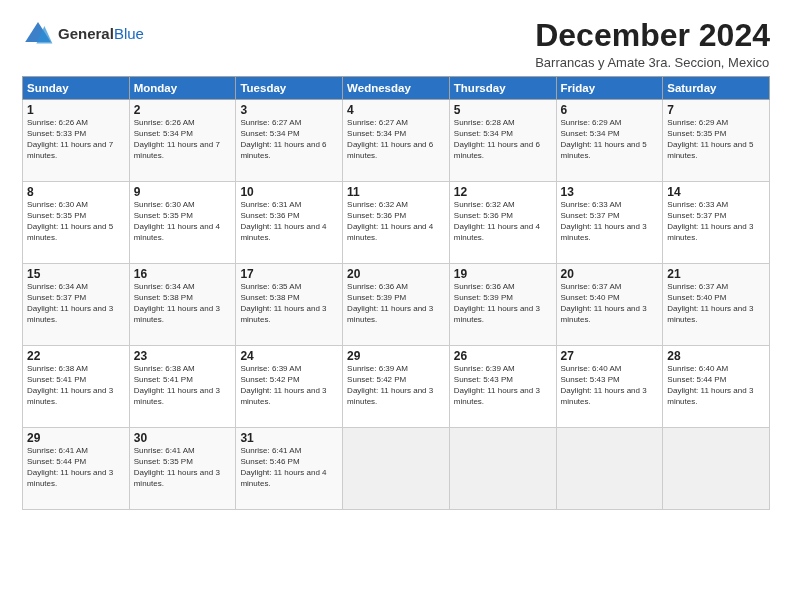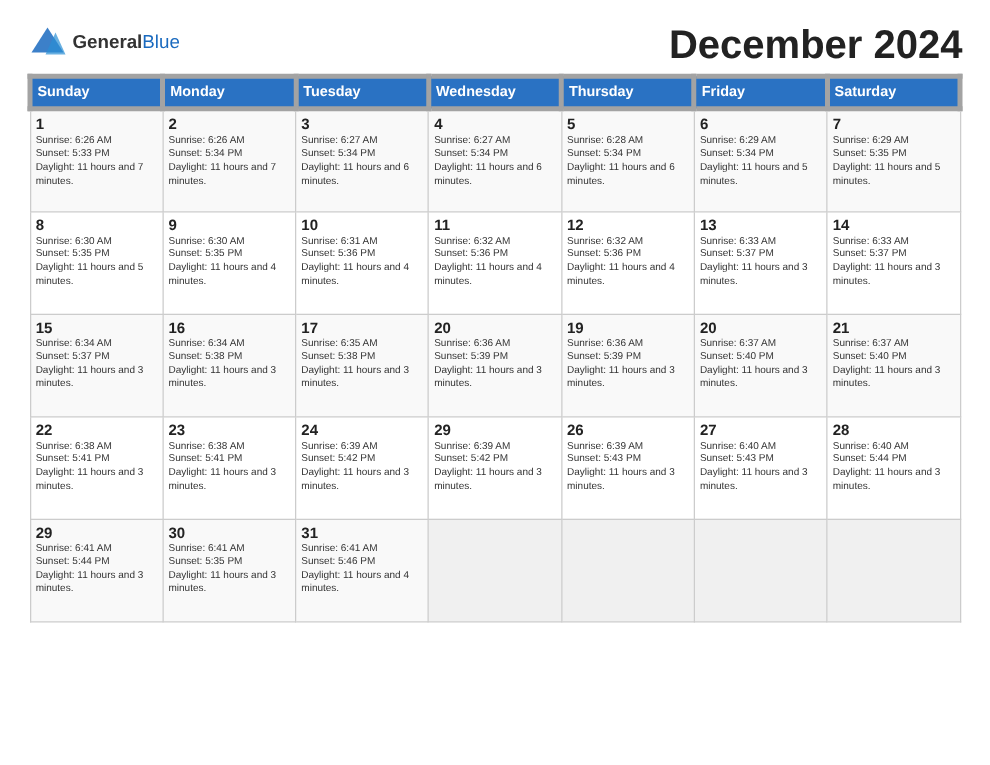--- a/index.html
+++ b/index.html
@@ -65,21 +65,21 @@
       border-collapse: collapse;
       table-layout: fixed;
     }
     thead tr th {
       background-color: #2a72c3;
       color: #fff;
       font-size: 11.5px;
       font-weight: bold;
       padding: 5px 4px;
       text-align: left;
-      border: 4px solid #a3a3a3;
+      border: 1px solid #a3a3a3;
     }
     tbody tr td {
       vertical-align: top;
       border: 1px solid #ccc;
       padding: 3px 4px;
       font-size: 8.5px;
       color: #222;
       height: 82px;
       background: #fff;
     }
@@ -111,20 +111,21 @@
         <polygon points="20,5 36,30 4,30" fill="#1a6abf" opacity="0.85"></polygon>
         <polygon points="28,10 38,32 18,32" fill="#2a8fd4" opacity="0.7"></polygon>
       </svg>
       <div class="logo-text">
         <span class="logo-general">General</span>
         <span class="logo-blue">Blue</span>
       </div>
     </div>
     <div class="title-block">
       <div class="month-title">December 2024</div>
+      <div class="subtitle">Barrancas y Amate 3ra. Seccion, Mexico</div>
     </div>
   </div>
 
   <table>
     <thead>
       <tr>
         <th>Sunday</th>
         <th>Monday</th>
         <th>Tuesday</th>
         <th>Wednesday</th>

